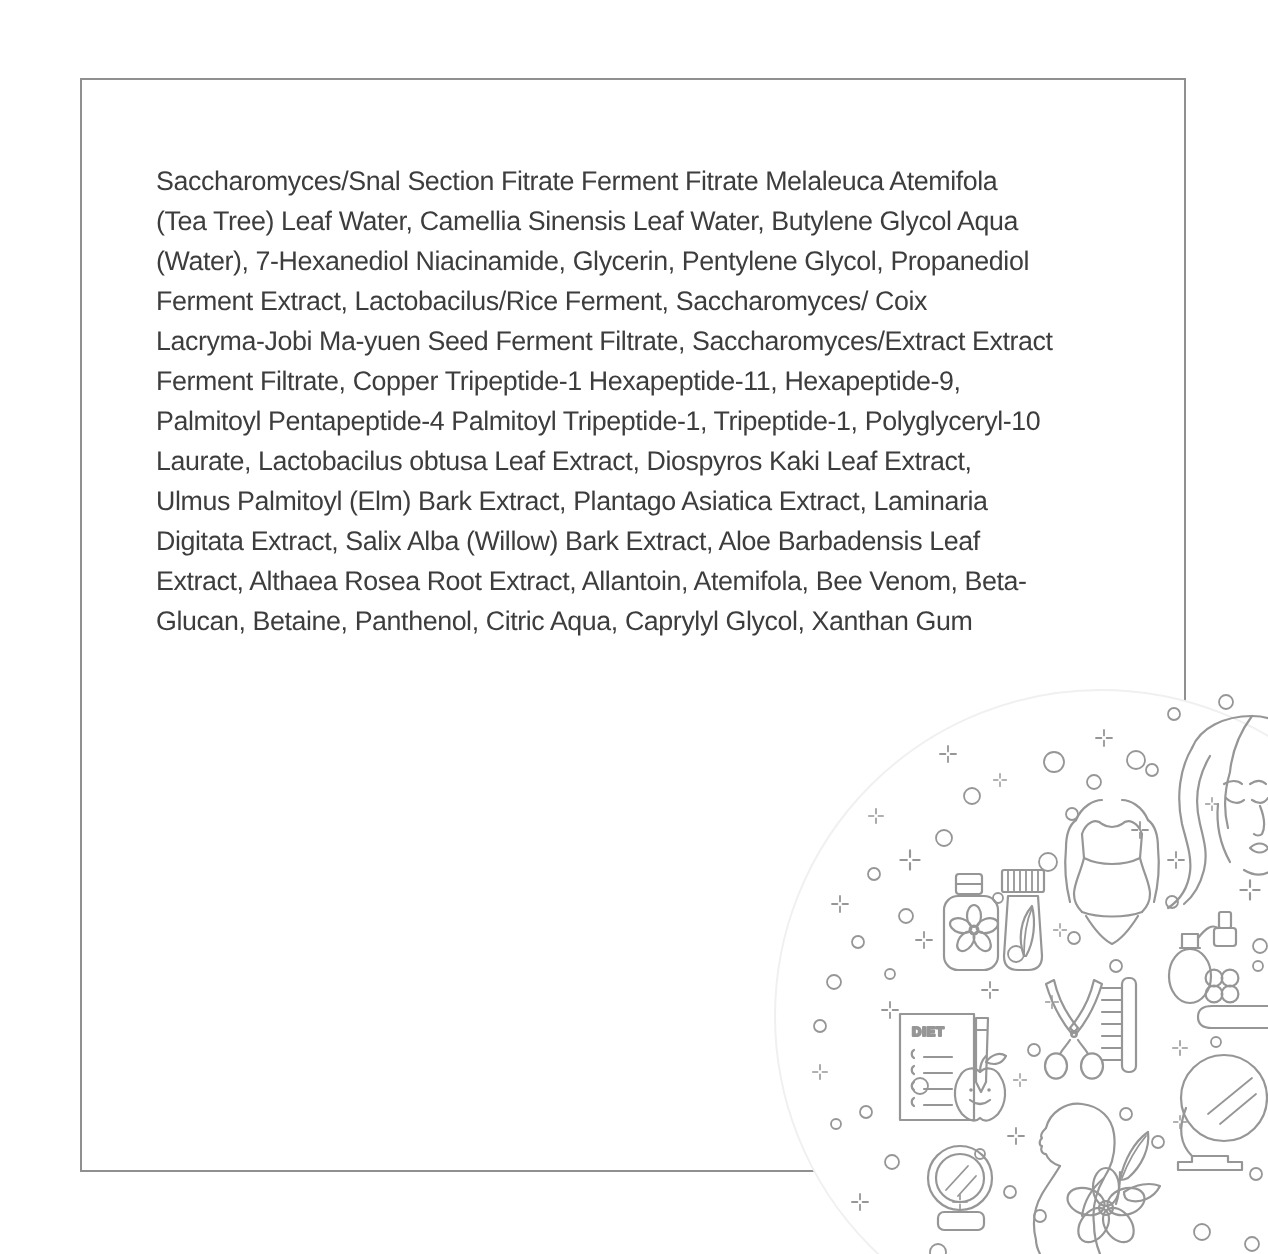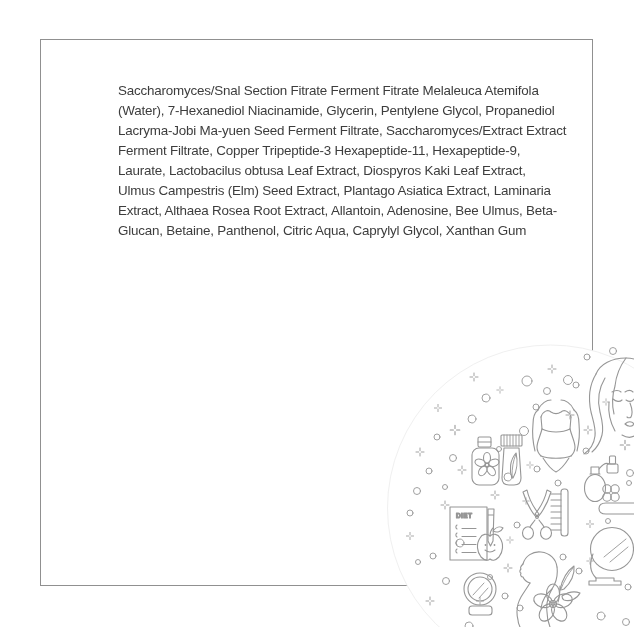--- a/index.html
+++ b/index.html
@@ -18,43 +18,47 @@
   .frame{
     position:absolute;left:40px;top:39px;width:553px;height:547px;
     box-sizing:border-box;border:1px solid var(--frame);
     background:transparent;
   }
   .ingredients{
     position:absolute;left:78px;top:81px;width:500px;
     color:var(--text);
     font-size:13.4px;line-height:20px;letter-spacing:-0.2px;
   }
-  .ingredients div{white-space:nowrap;margin-left:40px;}
+  .ingredients div{white-space:nowrap;}
   .illu{
     position:absolute;left:380px;top:340px;width:254px;height:287px;
   }
   .ln{fill:none;stroke:var(--line);stroke-width:1.1;stroke-linecap:round;stroke-linejoin:round;}
   .thin{stroke-width:0.9;}
   .fl{fill:var(--line);stroke:none;}
   .bgc{fill:#ffffff;stroke:var(--circle-edge);stroke-width:1;}
   .diet-txt{font-family:"Liberation Sans",sans-serif;font-size:6.5px;font-weight:bold;fill:var(--line);letter-spacing:.4px;}
 </style>
 </head>
 <body>
 
 <div class="frame"></div>
 
 <div class="ingredients">
   <div>Saccharomyces/Snal Section Fitrate Ferment Fitrate Melaleuca Atemifola</div>
+  <div>(Tea Tree) Leaf Water, Camellia Sinensis Leaf Water, Butylene Glycol Aqua</div>
   <div>(Water), 7-Hexanediol Niacinamide, Glycerin, Pentylene Glycol, Propanediol</div>
+  <div>Ferment Extract, Lactobacilus/Rice Ferment, Saccharomyces/ Coix</div>
   <div>Lacryma-Jobi Ma-yuen Seed Ferment Filtrate, Saccharomyces/Extract Extract</div>
-  <div>Ferment Filtrate, Copper Tripeptide-3 Hexapeptide-11, Hexapeptide-9,</div>
+  <div>Ferment Filtrate, Copper Tripeptide-1 Hexapeptide-11, Hexapeptide-9,</div>
+  <div>Palmitoyl Pentapeptide-4 Palmitoyl Tripeptide-1, Tripeptide-1, Polyglyceryl-10</div>
   <div>Laurate, Lactobacilus obtusa Leaf Extract, Diospyros Kaki Leaf Extract,</div>
-  <div>Ulmus Campestris (Elm) Seed Extract, Plantago Asiatica Extract, Laminaria</div>
-  <div>Extract, Althaea Rosea Root Extract, Allantoin, Adenosine, Bee Ulmus, Beta-</div>
+  <div>Ulmus Palmitoyl (Elm) Bark Extract, Plantago Asiatica Extract, Laminaria</div>
+  <div>Digitata Extract, Salix Alba (Willow) Bark Extract, Aloe Barbadensis Leaf</div>
+  <div>Extract, Althaea Rosea Root Extract, Allantoin, Atemifola, Bee Venom, Beta-</div>
   <div>Glucan, Betaine, Panthenol, Citric Aqua, Caprylyl Glycol, Xanthan Gum</div>
 </div>
 
 <svg class="illu" viewBox="0 0 254 287" aria-hidden="true">
   <defs>
     <g id="sp" class="ln thin">
         <path d="M0,-4 V-1.3 M0,1.3 V4 M-4,0 H-1.3 M1.3,0 H4"></path>
       </g>
   </defs>
 

